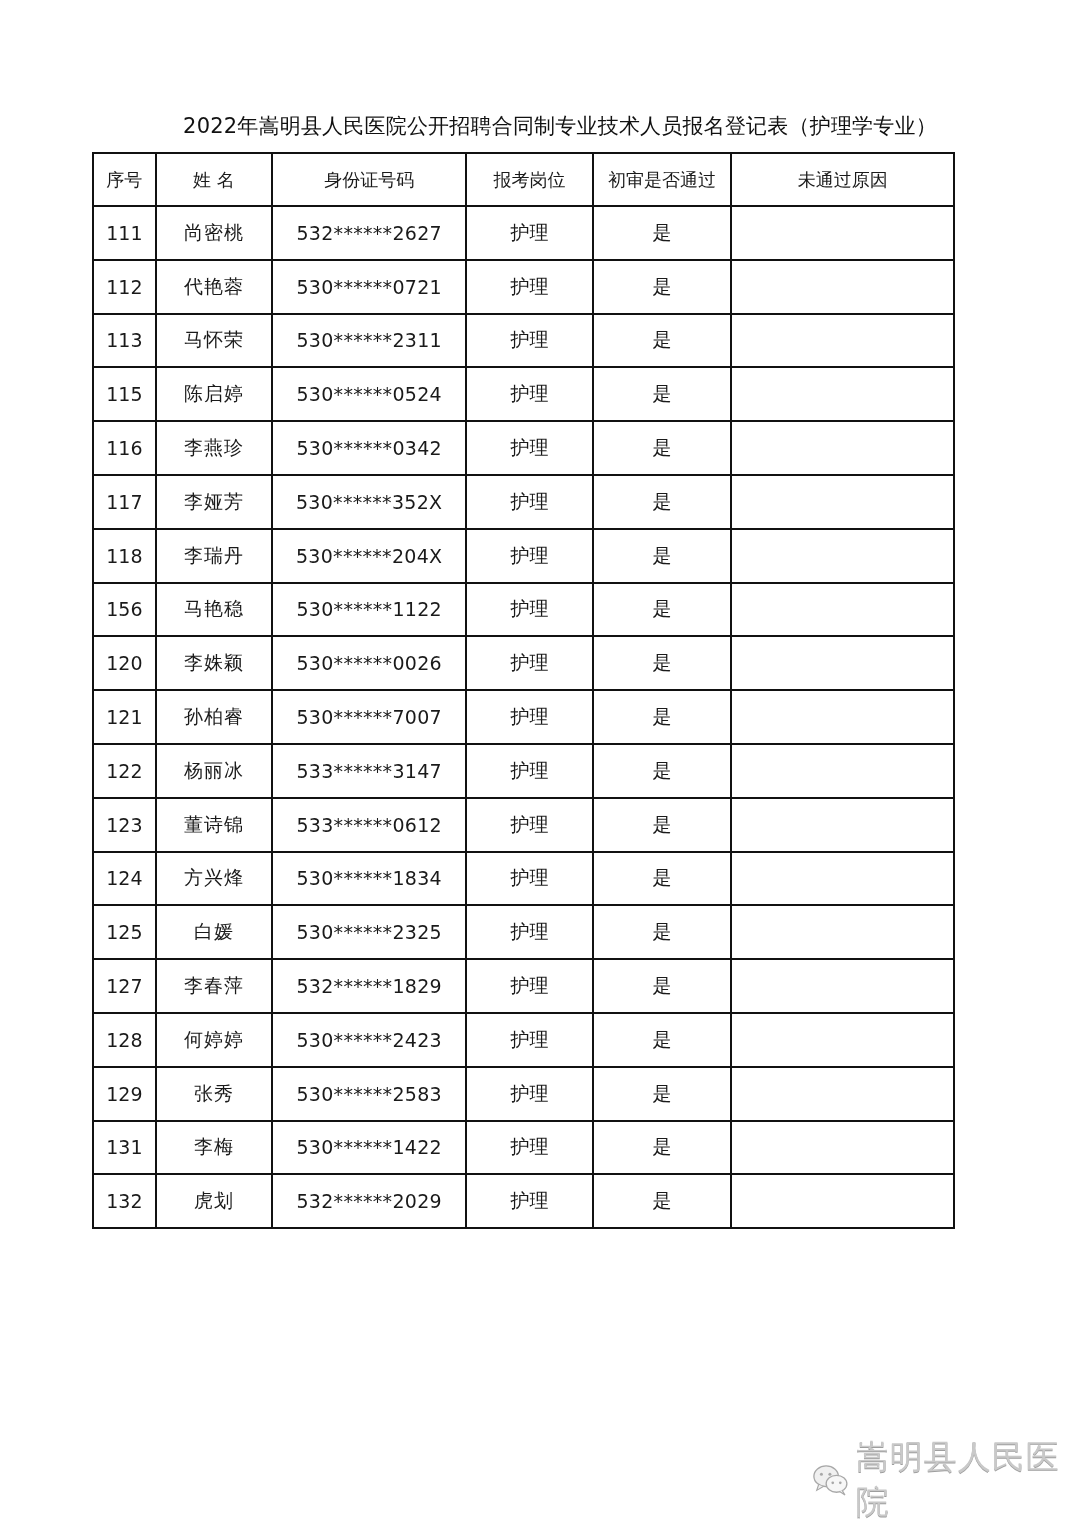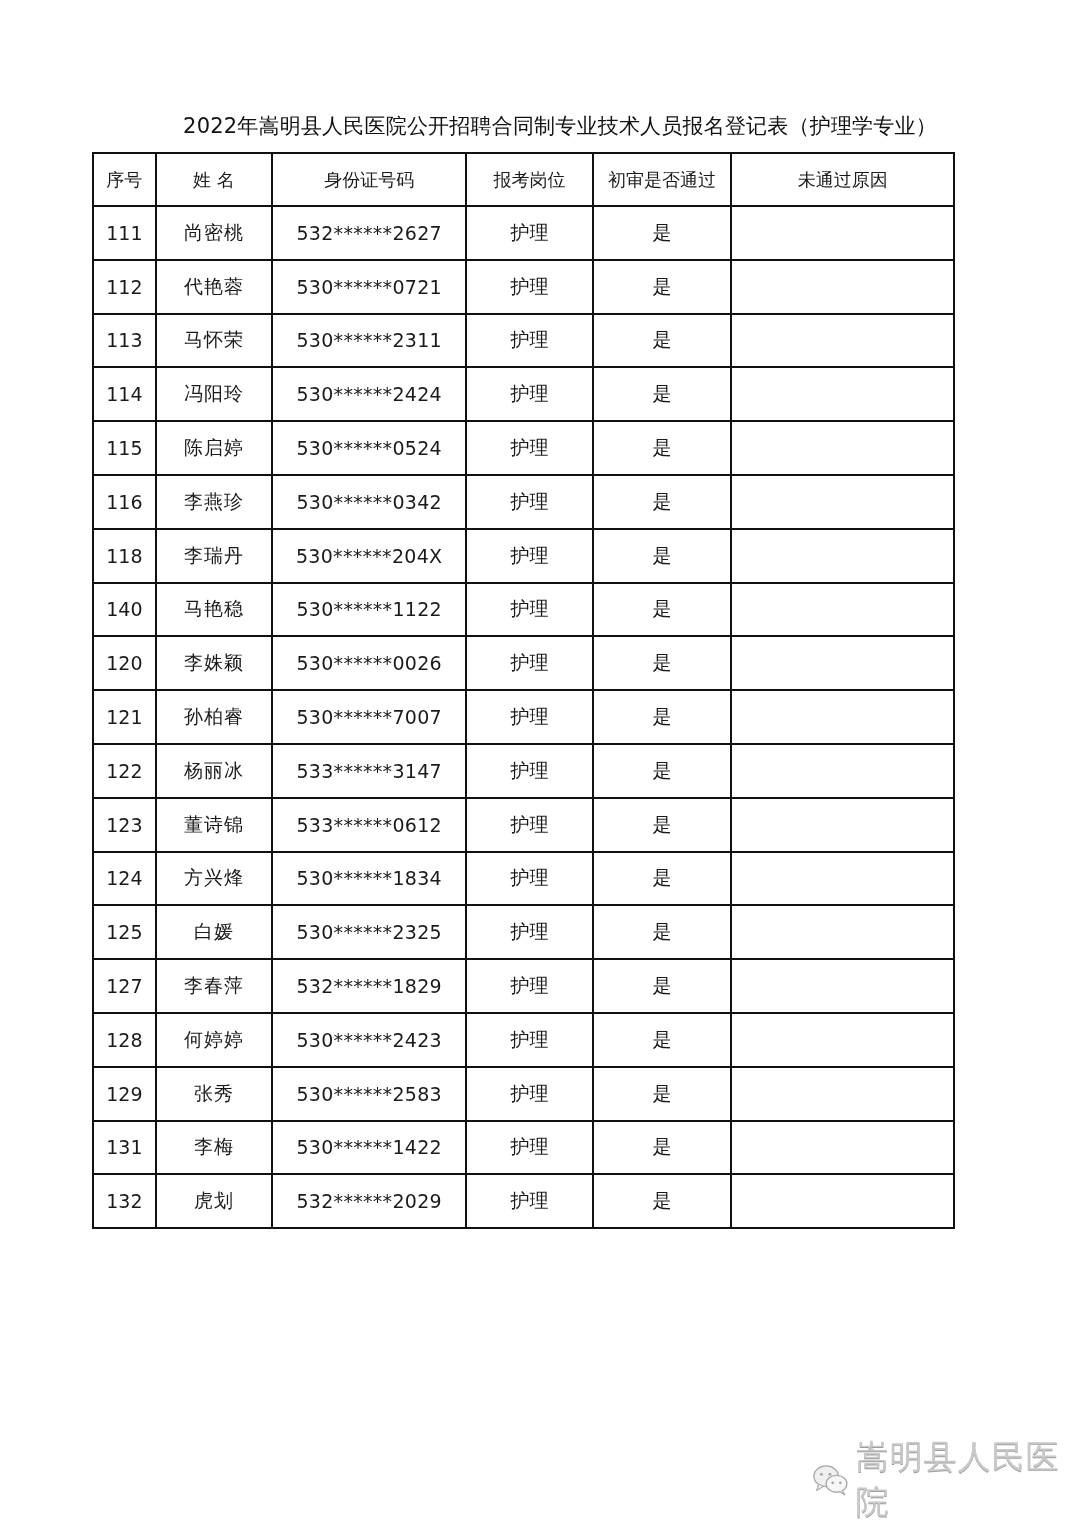--- a/index.html
+++ b/index.html
@@ -120,53 +120,53 @@
       </tr>
       <tr>
         <td>113</td>
         <td class="name-cell">马怀荣</td>
         <td class="id-cell">530******2311</td>
         <td>护理</td>
         <td>是</td>
         <td></td>
       </tr>
       <tr>
-        <td>114</td>
-        <td class="name-cell">冯阳玲</td>
-        <td class="id-cell">530******2424</td>
-        <td>护理</td>
-        <td>是</td>
-        <td></td>
-      </tr>
-      <tr>
         <td>115</td>
         <td class="name-cell">陈启婷</td>
         <td class="id-cell">530******0524</td>
         <td>护理</td>
         <td>是</td>
         <td></td>
       </tr>
       <tr>
         <td>116</td>
         <td class="name-cell">李燕珍</td>
         <td class="id-cell">530******0342</td>
         <td>护理</td>
         <td>是</td>
         <td></td>
       </tr>
       <tr>
+        <td>117</td>
+        <td class="name-cell">李娅芳</td>
+        <td class="id-cell">530******352X</td>
+        <td>护理</td>
+        <td>是</td>
+        <td></td>
+      </tr>
+      <tr>
         <td>118</td>
         <td class="name-cell">李瑞丹</td>
         <td class="id-cell">530******204X</td>
         <td>护理</td>
         <td>是</td>
         <td></td>
       </tr>
       <tr>
-        <td>140</td>
+        <td>156</td>
         <td class="name-cell">马艳稳</td>
         <td class="id-cell">530******1122</td>
         <td>护理</td>
         <td>是</td>
         <td></td>
       </tr>
       <tr>
         <td>120</td>
         <td class="name-cell">李姝颖</td>
         <td class="id-cell">530******0026</td>

